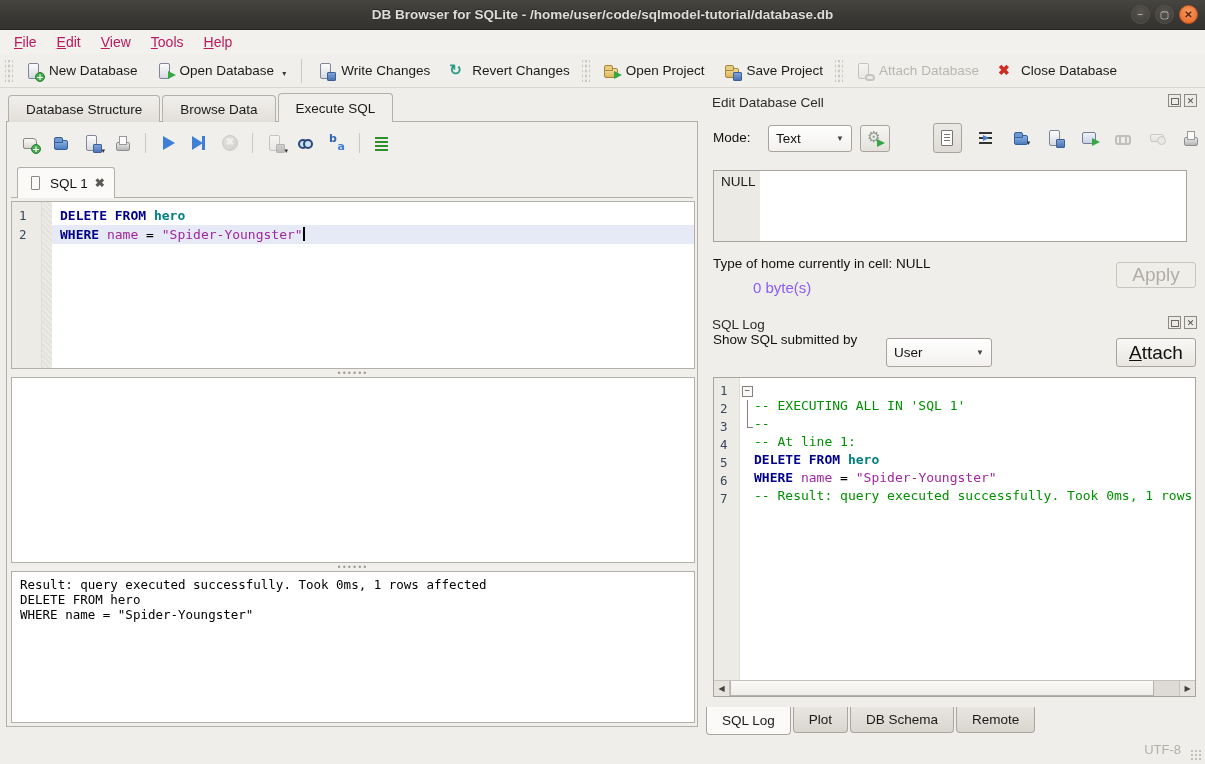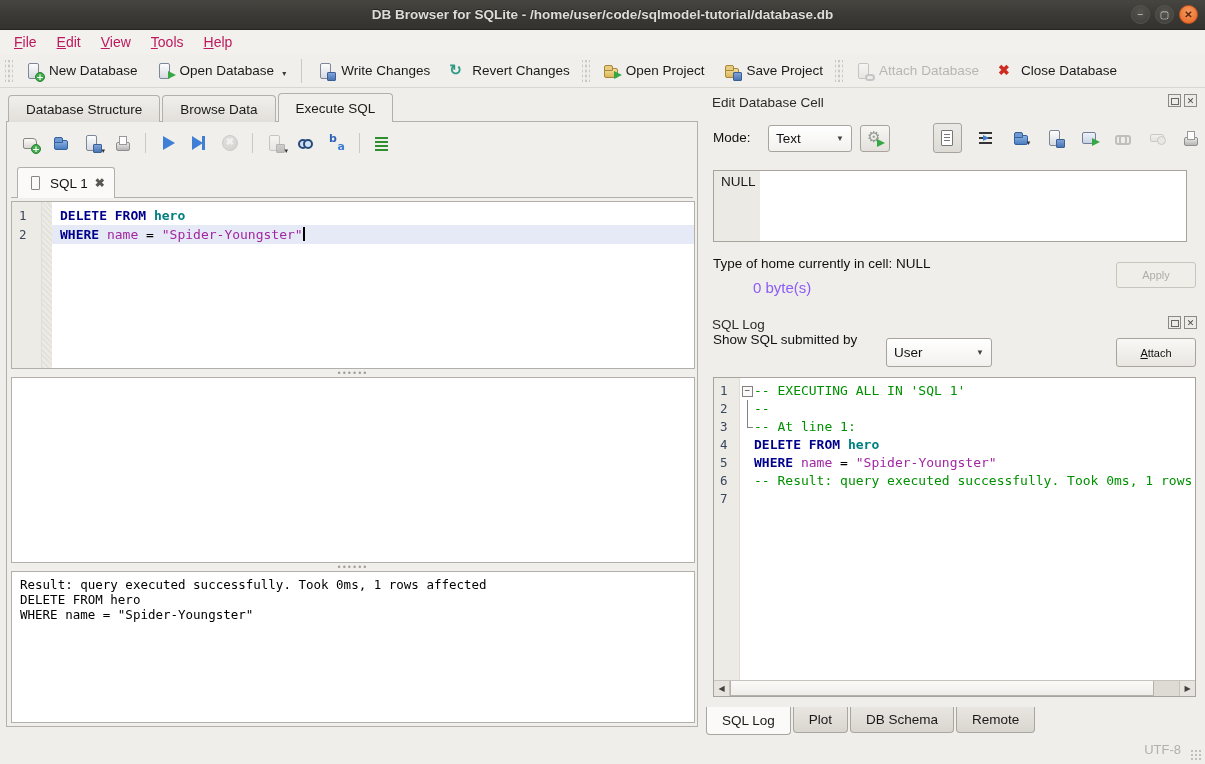--- a/index.html
+++ b/index.html
@@ -160,41 +160,41 @@
   .cellbtn { width:20px; height:20px; display:flex; align-items:center; justify-content:center; position:relative; }
   .cellbtn.active { width:30px; height:30px; border:1px solid #a8a49d; border-radius:3px; background:linear-gradient(#eceae6,#dedbd5); }
   .cellbtn.disabled .tb-icon { opacity:.45; filter:grayscale(1); }
 
   .cell-box { position:absolute; left:8px; top:82px; width:474px; height:72px; background:#fff; border:1px solid #a8a49d; display:flex; }
   .cell-strip { width:46px; background:#eceae5; }
   .cell-null { position:absolute; left:3px; top:2px; font-size:13.5px; color:#1a1a1a; padding:1px 4px; }
   .cell-type-line { position:absolute; left:8px; top:168px; font-size:13.5px; color:#111; }
   .cell-size-line { position:absolute; left:8px; top:191px; font-size:15px; color:#8b5cf6;margin-left:40px; }
   .btn { position:absolute; display:flex; align-items:center; justify-content:center;
-    background:linear-gradient(#f9f8f6,#e9e6e1); border:1px solid #a8a49d; border-radius:3px; font-size:11px; color:#111; }
+    background:linear-gradient(#f9f8f6,#e9e6e1); border:1px solid #a8a49d; border-radius:3px; font-size:19px; color:#111; }
   .btn.disabled { color:#b0ada6; background:#f0eee9; border-color:#c8c5be; }
   .apply-btn { left:411px; top:174px; width:80px; height:26px; }
   .clear-btn { left:411px; top:250px; width:80px; height:29px; }
   .clear-btn::first-letter, .clear-inner::first-letter { text-decoration:underline; }
 
   .log-filter-label { position:absolute; left:8px; top:244px; font-size:13.5px; color:#111; }
   .combo-user { left:181px; top:250px; width:106px; height:29px; }
 
   .log-box { position:absolute; left:8px; top:289px; width:483px; height:320px; background:#fff; border:1px solid #a8a49d; overflow:hidden; }
   .log-inner { display:flex; height:302px; }
   .log-gutter { width:26px; background:#edebe6; border-right:1px solid #e0ddd7; font:12.5px "DejaVu Sans Mono",monospace;
     color:#39465e; padding:4px 0 0 6px; line-height:18px; }
   .log-fold { width:14px; position:relative; font:10px "DejaVu Sans Mono",monospace; color:#7a7membrane772; }
   .fold-cell { height:18px; position:relative; }
   .fold-cell.start::before { content:""; position:absolute; left:2px; top:4px; width:9px; height:9px; border:1px solid #84827c; background:#fbfaf8; }
   .fold-cell.start::after { content:"\2212"; position:absolute; left:4.5px; top:3px; font-size:9px; color:#44423e; }
   .fold-cell.mid::before { content:""; position:absolute; left:7px; top:0; bottom:0; border-left:1px solid #84827c; }
   .fold-cell.end::before { content:""; position:absolute; left:7px; top:0; height:9px; width:5px;
     border-left:1px solid #84827c; border-bottom:1px solid #84827c; }
-  .log-code { flex:1; padding-top:4px; font:13px "DejaVu Sans Mono",monospace; line-height:18px; overflow:hidden; }
+  .log-code { flex:1; padding-top:19px; font:13px "DejaVu Sans Mono",monospace; line-height:18px; overflow:hidden; }
   .log-row { height:18px; white-space:pre; }
 
   .hscroll { position:absolute; left:0; right:0; bottom:0; height:16px; background:#dedbd5; border-top:1px solid #c6c3bd; }
   .hs-btn { position:absolute; top:0; width:16px; height:15px; background:#e7e4df; display:flex; align-items:center; justify-content:center;
     font-size:8px; color:#44423e; }
   .hs-left { left:0; border-right:1px solid #c6c3bd; }
   .hs-right { right:0; border-left:1px solid #c6c3bd; }
   .hs-thumb { position:absolute; left:16px; top:0; width:424px; height:15px; background:linear-gradient(#fbfaf8,#efedea);
     border:1px solid #b5b2ac; border-top:none; }
 

